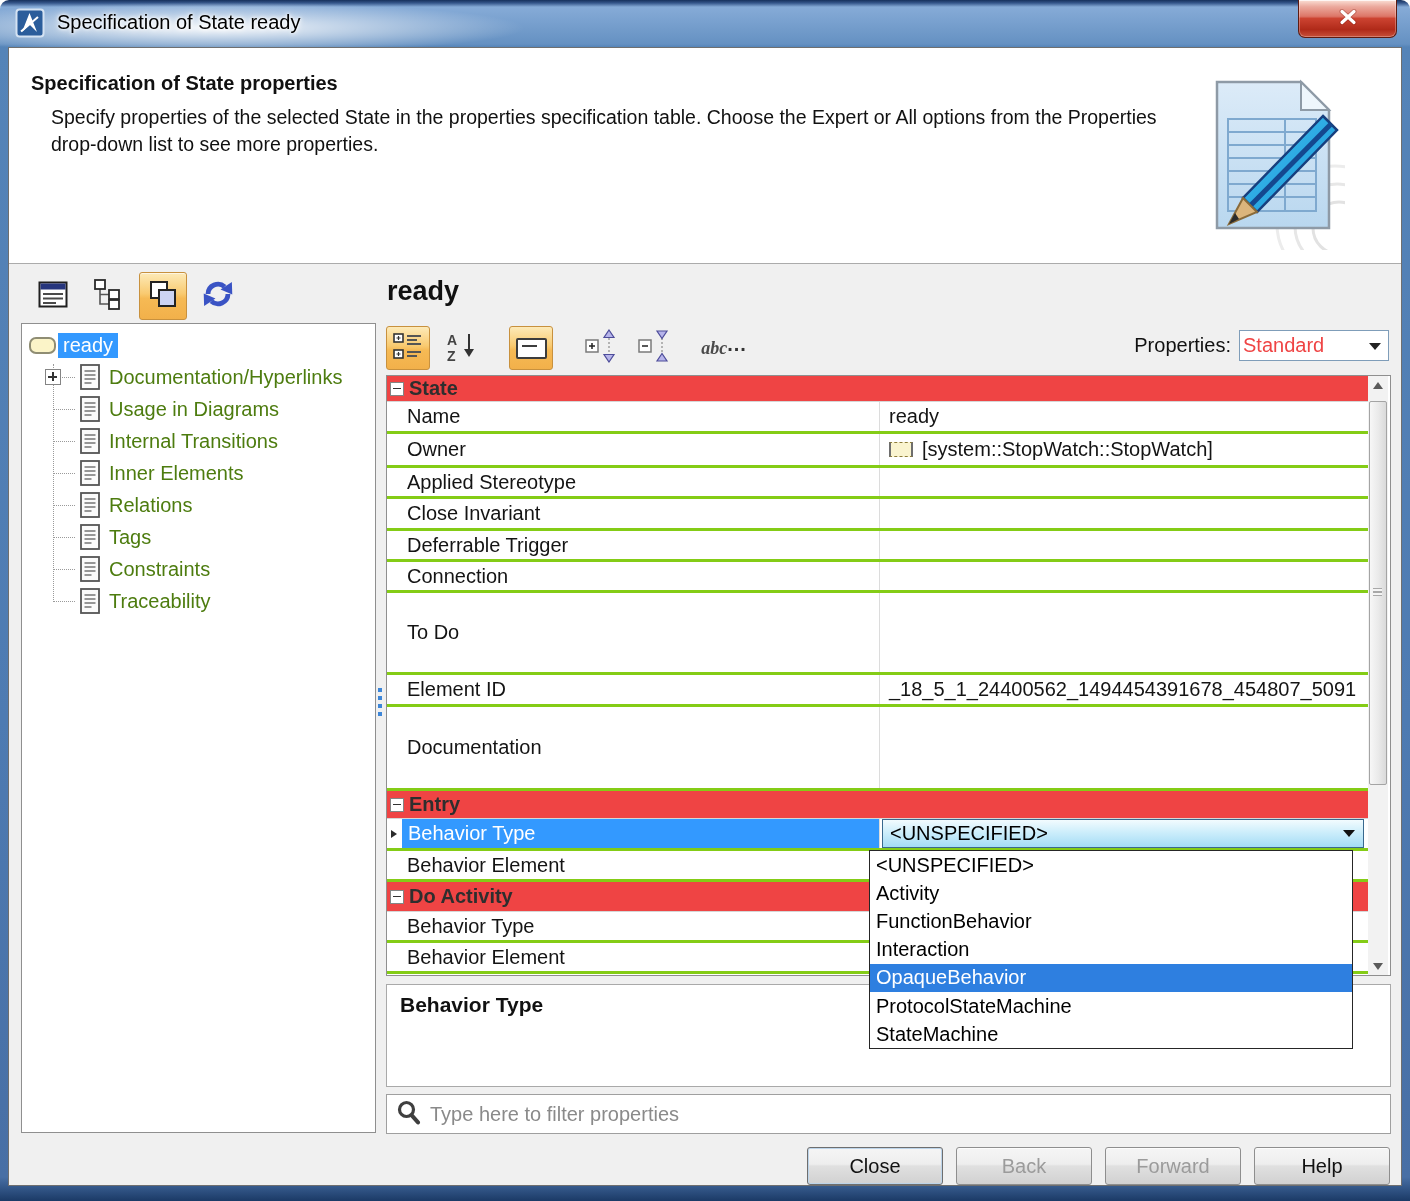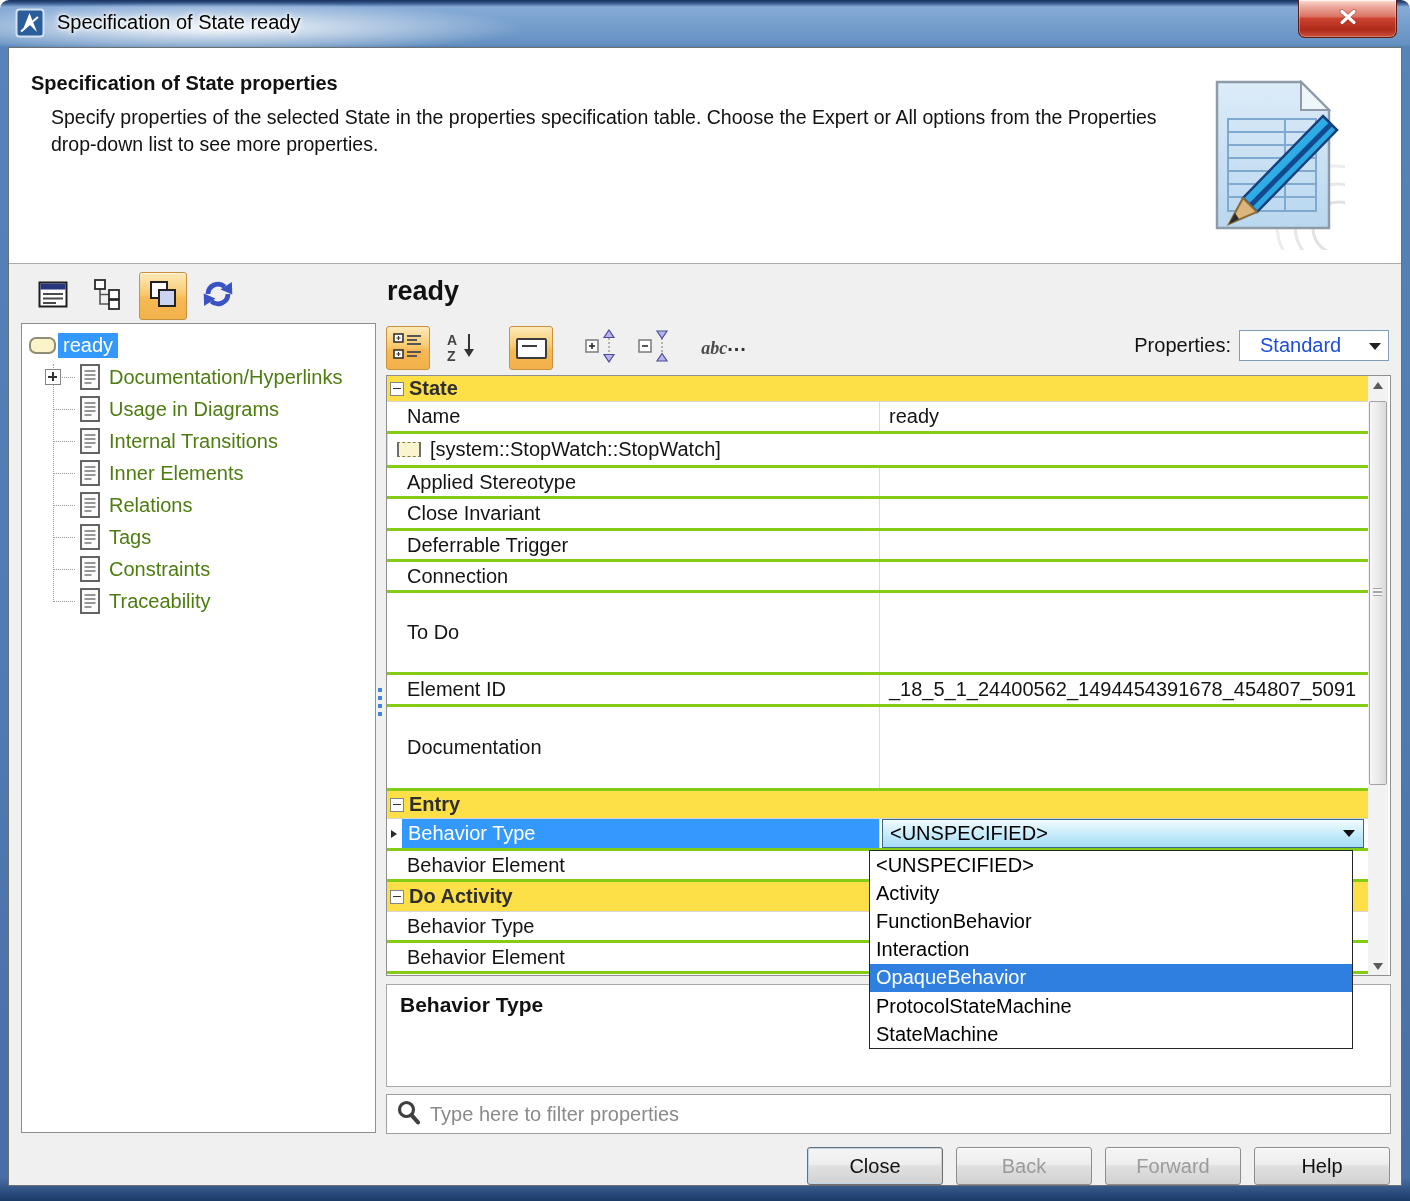--- a/index.html
+++ b/index.html
@@ -61,41 +61,41 @@
     background:repeating-linear-gradient(180deg,#3d86d8 0 4px,transparent 4px 8px)}
 
   
   .props-toolbar{position:absolute;left:377px;top:277px;width:1005px;height:46px;display:flex;align-items:center;gap:9px}
   .pt-btn{width:42px;height:42px;display:flex;align-items:center;justify-content:center;border:1px solid transparent;border-radius:3px;cursor:pointer}
   .pt-btn.sel{background:linear-gradient(180deg,#fdeab8,#f9ca70 45%,#f6ba55 55%,#f2b04a);border:1px solid #c8913e}
   .pt-spacer{width:8px}
   .props-right{position:absolute;right:2px;top:5px;display:flex;align-items:center;gap:8px}
   .props-label{font-size:20px;color:#111}
   .pcombo{position:relative;width:150px;height:31px;background:#fff;border:1px solid #7f9db9;box-sizing:border-box;
-    display:flex;align-items:center;padding-left:20px;font-size:20px;color:#1d4ed8;cursor:pointer}
+    display:flex;align-items:center;padding-left:3px;font-size:20px;color:#ef4444;cursor:pointer}
   .pcombo-arrow{position:absolute;right:7px;top:12px;width:0;height:0;border-left:6px solid transparent;border-right:6px solid transparent;border-top:7px solid #222}
 
   .sort-icon{position:relative;width:34px;height:32px}
   .sort-icon .sa,.sort-icon .sz{position:absolute;left:3px;font-weight:700;font-size:14px;line-height:14px;color:#444}
   .sort-icon .sa{top:1px}.sort-icon .sz{bottom:1px}
   .sort-arrow{position:absolute;right:8px;top:2px;width:2px;height:20px;background:#333}
   .sort-arrow::after{content:"";position:absolute;left:-4.5px;bottom:-8px;border:5.5px solid transparent;border-top:8px solid #333}
   .desc-toggle{width:27px;height:17px;border:2px solid #3c3c3c;border-radius:2px;background:#fefefe;position:relative}
   .desc-toggle::after{content:"";position:absolute;left:4px;top:5.5px;width:15px;height:2px;background:#3c3c3c}
   .abc-icon{display:flex;flex-direction:row;align-items:flex-start}
   .abc-t{font-style:italic;font-weight:700;font-size:18px;line-height:17px;color:#4a4a4a;font-family:"Liberation Serif",serif}
   .abc-d{font-weight:700;font-size:20px;line-height:8px;letter-spacing:1px;color:#333}
 
   
   .ptable{position:absolute;left:377px;top:327px;width:1005px;height:601px;background:#fff;border:1px solid #8f8f8f;box-sizing:border-box;overflow:hidden}
   .rows{position:absolute;left:0;top:0;width:981px}
   .trow{position:relative;display:flex;border-bottom:3px solid #84cc16;box-sizing:border-box;background:#fff}
   .trow .cl{width:492px;box-sizing:border-box;padding-left:20px;display:flex;align-items:center;font-size:20px;color:#141414}
   .trow .cv{flex:1;border-left:1px solid #dcdcdc;box-sizing:border-box;padding-left:9px;display:flex;align-items:center;font-size:20px;color:#141414;overflow:hidden;white-space:nowrap}
-  .trow.sec{background:#fde047;border-bottom:1px solid #d6d6d6;align-items:center;padding-left:3px}
+  .trow.sec{background:#ef4444;border-bottom:1px solid #d6d6d6;align-items:center;padding-left:3px}
   .minus-box{width:14px;height:14px;background:#fff;border:1px solid #848484;box-sizing:border-box;position:relative;flex:0 0 auto}
   .minus-box::before{content:"";position:absolute;left:2px;top:5px;width:8px;height:1.6px;background:#333}
   .sec-label{margin-left:5px;font-size:20px;font-weight:700;color:#2e2e2e}
   .muted{color:#9b9b9b}
   .owner-icon{width:24px;height:15px;margin-right:9px;background:#faf4cf;border-top:1.5px dashed #8c7c3a;border-bottom:1.5px dashed #8c7c3a;border-left:2.5px solid #6e6e6e;border-right:2.5px solid #6e6e6e;box-sizing:border-box;flex:0 0 auto}
   .trow.selrow .cl{padding-left:0}
   .sel-inner{margin-left:15px;height:100%;flex:1;display:flex;align-items:center;background:#3399ff;color:#fff;padding-left:6px}
   .row-marker{position:absolute;left:4px;top:50%;transform:translateY(-50%);width:0;height:0;border-left:6px solid #2b2b2b;border-top:4.5px solid transparent;border-bottom:4.5px solid transparent}
   .combobox{position:relative;flex:1;height:29px;margin:1px 4px 1px 0;box-sizing:border-box;border:1px solid #39698e;
     background:linear-gradient(180deg,#f2fbfe 0,#cdeefb 45%,#a4dcf5 100%);display:flex;align-items:center;padding-left:7px;font-size:20px;color:#000;cursor:pointer}
@@ -370,20 +370,21 @@
     <div class="rows">
       <div class="trow sec" style="height:26px">
         <span class="minus-box"></span>
         <span class="sec-label">State</span>
       </div>
       <div class="trow" style="height:32px">
         <div class="cl">Name</div>
         <div class="cv">ready</div>
       </div>
       <div class="trow" style="height:34px">
+        <div class="cl">Owner</div>
         <div class="cv muted">
           <span class="owner-icon"></span>
           <span>[system::StopWatch::StopWatch]</span>
         </div>
       </div>
       <div class="trow" style="height:31px">
         <div class="cl">Applied Stereotype</div>
         <div class="cv"></div>
       </div>
       <div class="trow" style="height:32px">

